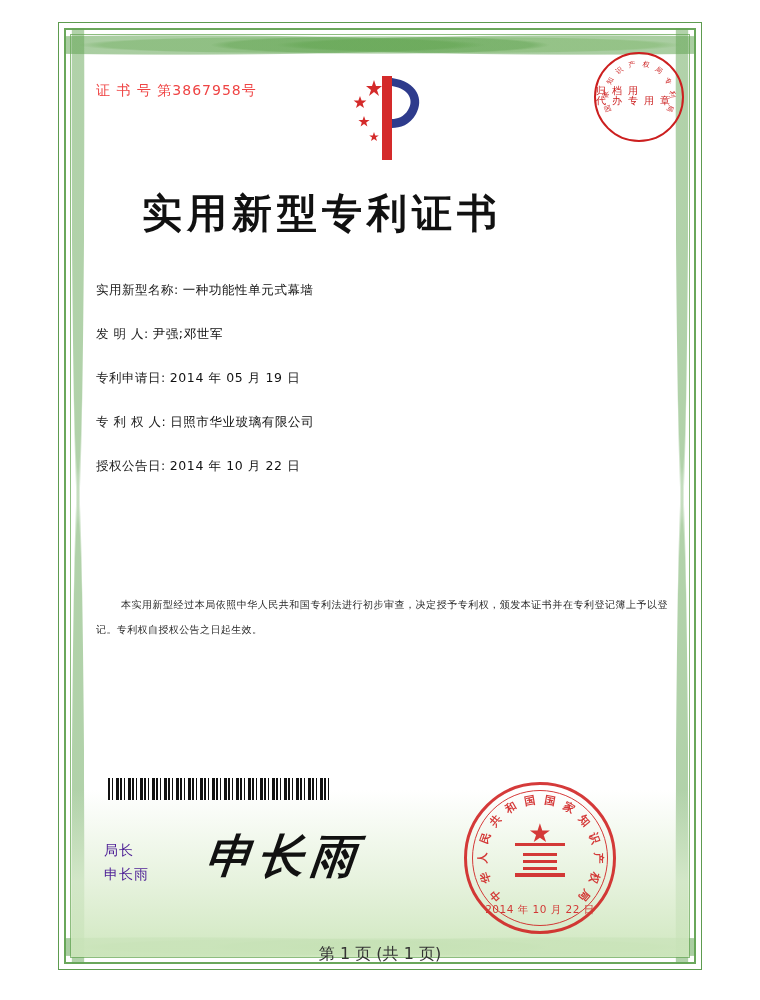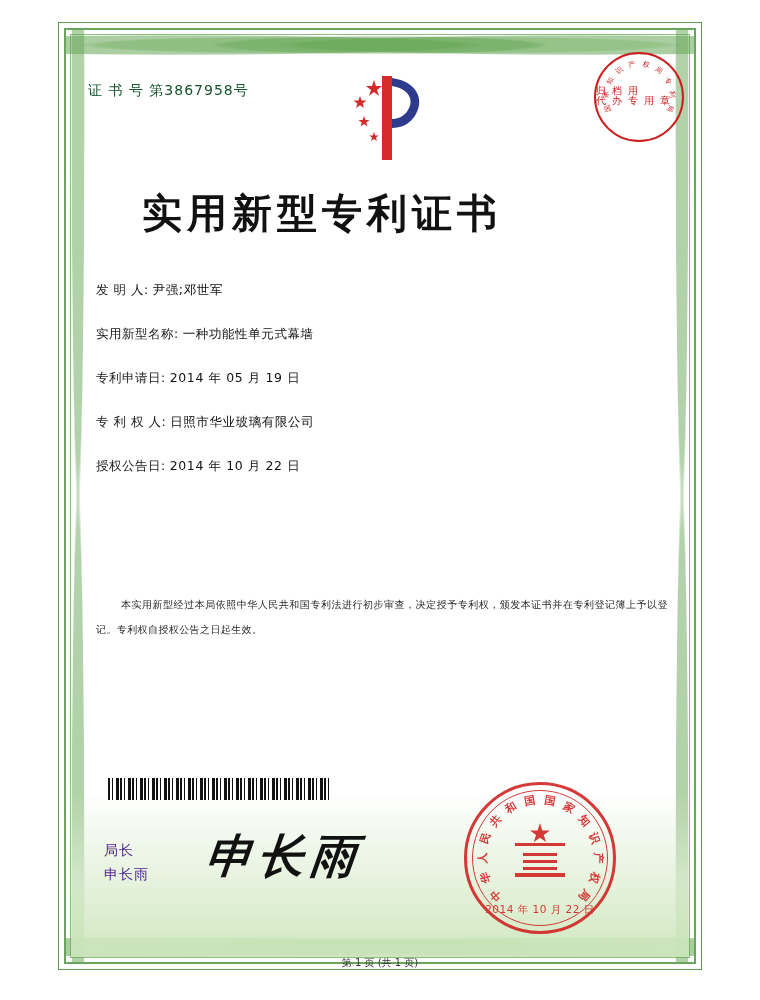--- a/index.html
+++ b/index.html
@@ -93,25 +93,25 @@
     left: 71px;
     top: 790px;
     width: 618px;
     height: 167px;
     background: linear-gradient(to bottom, rgba(236,245,230,0) 0%, rgba(222,238,210,.75) 55%, rgba(205,230,188,.95) 100%);
   }
 
   
   .cert-number {
     position: absolute;
-    left: 88px;
+    left: 96px;
     top: 82px;
     font-size: 14px;
     letter-spacing: 1px;
-    color: #14532d;
+    color: #ef4444;
     font-family: "DejaVu Sans", sans-serif;
   }
 
   
   .stamp-top {
     position: absolute;
     left: 594px;
     top: 52px;
     width: 86px;
     height: 86px;
@@ -315,24 +315,23 @@
     font-family: "DejaVu Sans", sans-serif;
     letter-spacing: 0.5px;
   }
 
   .page-footer {
     position: absolute;
     left: 0;
     top: 944px;
     width: 760px;
     text-align: center;
-    font-size: 10px;
+    font-size: 16px;
     color: #333;
     font-family: "DejaVu Sans", sans-serif;
-    margin-top: 12px;
   }
 </style>
 </head>
 <body>
 
 <div id="certificate">
 
   <div class="border-outer"></div>
   <div class="border-inner"></div>
   <div class="border-thin"></div>
@@ -372,26 +371,26 @@
       <path d="M30 24 L31.6 28.6 L36.4 28.6 L32.6 31.4 L34 36 L30 33.2 L26 36 L27.4 31.4 L23.6 28.6 L28.4 28.6 Z" fill="#d42a2a"></path>
       <path d="M34 44 L35.4 48 L39.6 48 L36.2 50.6 L37.4 54.6 L34 52.1 L30.6 54.6 L31.8 50.6 L28.4 48 L32.6 48 Z" fill="#d42a2a"></path>
       <path d="M44 60 L45.2 63.4 L48.8 63.4 L45.9 65.6 L47 69 L44 66.9 L41 69 L42.1 65.6 L39.2 63.4 L42.8 63.4 Z" fill="#d42a2a"></path>
     </svg>
   </div>
 
   <div class="main-title">实用新型专利证书</div>
 
   <div class="fields">
     <div class="field-row">
+      <span class="field-label">实用新型名称:</span>
+      <span class="field-value">一种功能性单元式幕墙</span>
+    </div>
+    <div class="field-row">
       <span class="field-label">发    明    人:</span>
       <span class="field-value">尹强;邓世军</span>
-    </div>
-    <div class="field-row">
-      <span class="field-label">实用新型名称:</span>
-      <span class="field-value">一种功能性单元式幕墙</span>
     </div>
     <div class="field-row">
       <span class="field-label">专利申请日:</span>
       <span class="field-value">2014 年 05 月 19 日</span>
     </div>
     <div class="field-row">
       <span class="field-label">专  利  权  人:</span>
       <span class="field-value">日照市华业玻璃有限公司</span>
     </div>
     <div class="field-row">

